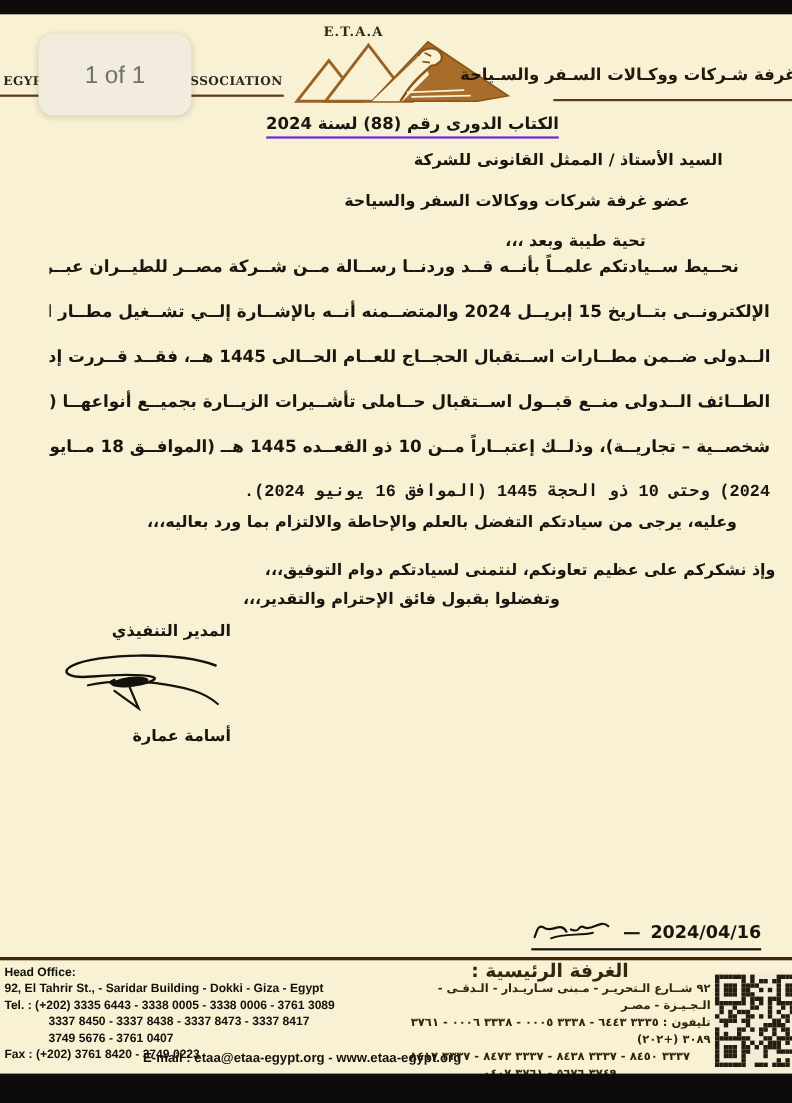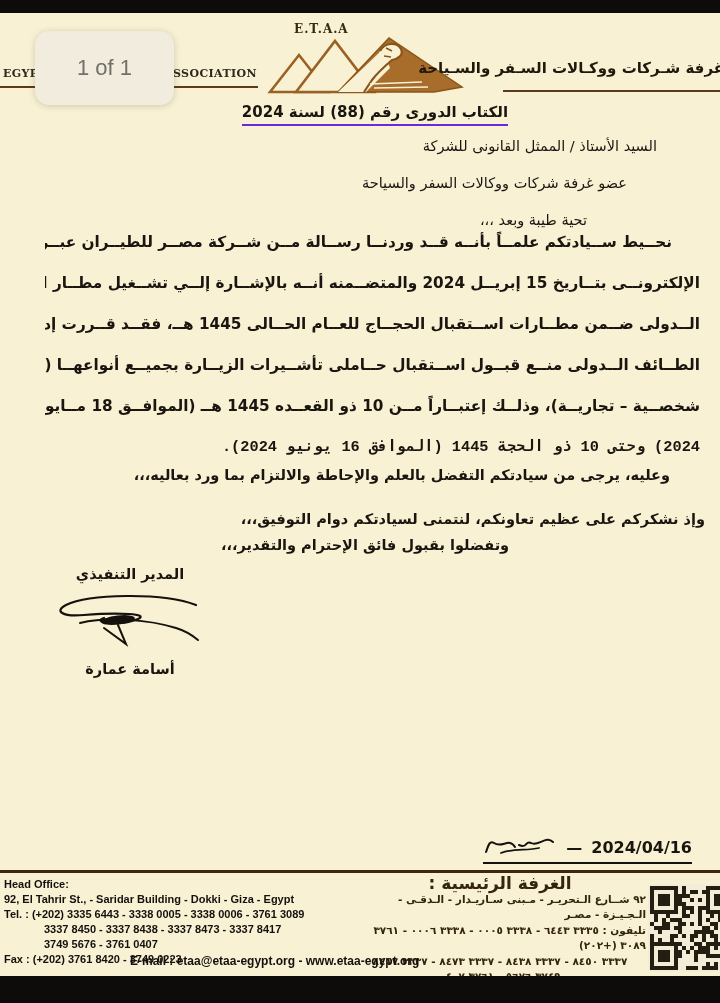--- a/index.html
+++ b/index.html
@@ -25,37 +25,37 @@
   .logo svg{position:absolute;top:14px;left:0;}
   .org-ar{position:absolute;top:59px;left:504px;width:220px;direction:rtl;white-space:nowrap;
     font-weight:bold;font-size:15px;color:#22190c;}
   .org-ar-rule{position:absolute;top:90px;left:503px;width:217px;height:2px;background:#5a3a1b;}
 
   
   .title{position:absolute;top:103px;left:45px;width:660px;text-align:center;direction:rtl;
     font-weight:bold;font-size:15px;}
   .title span{border-bottom:2px solid #6d28d9;padding-bottom:3px;}
   .recipient{position:absolute;top:135px;left:45px;width:612px;direction:rtl;
-    font-weight:normal;font-size:14.5px;}
+    font-weight:bold;font-size:14.5px;}
   .recipient div{line-height:23px;}
   .recipient .r2{padding-right:30px;margin-top:14px;}
   .recipient .r3{padding-right:70px;margin-top:14px;}
   .body-block{position:absolute;top:222px;left:45px;width:655px;direction:rtl;
     font-weight:bold;font-size:15.3px;}
   .bline{height:41px;line-height:41px;overflow:hidden;white-space:nowrap;
     text-align:justify;text-align-last:justify;}
   .bline.first{padding-right:28px;}
   .bline.last{text-align:right;text-align-last:right;white-space:normal;font-family:Liberation Mono, monospace;}
   .closing-1{position:absolute;top:467px;left:45px;width:625px;direction:rtl;text-align:right;
     font-weight:bold;font-size:14.5px;}
   .closing-2{position:absolute;top:511px;left:45px;width:660px;direction:rtl;text-align:right;
     font-weight:bold;font-size:14.5px;}
   .closing-3{position:absolute;top:537px;left:45px;width:640px;direction:rtl;text-align:center;
     font-weight:bold;font-size:14.5px;}
-  .signer{position:absolute;top:566px;left:50px;width:160px;text-align:center;direction:rtl;
+  .signer{position:absolute;top:566px;left:50px;width:160px;direction:rtl;
     font-weight:bold;font-size:14.5px;}
   .signer .sig{margin-top:8px;margin-bottom:6px;text-align:left;}
   .dateline{position:absolute;top:833px;right:28px;display:flex;align-items:flex-end;gap:9px;
     border-bottom:2.5px solid #15120e;padding-bottom:5px;direction:ltr;
     font-weight:bold;font-size:16px;}
 
   
   .footer-rule{position:absolute;top:870px;left:0;width:720px;height:3px;background:#40280f;}
   .footer-en{position:absolute;top:877px;left:4px;width:360px;
     font-family:"Liberation Sans",sans-serif;font-weight:bold;font-size:11px;line-height:15px;color:#14110d;}

